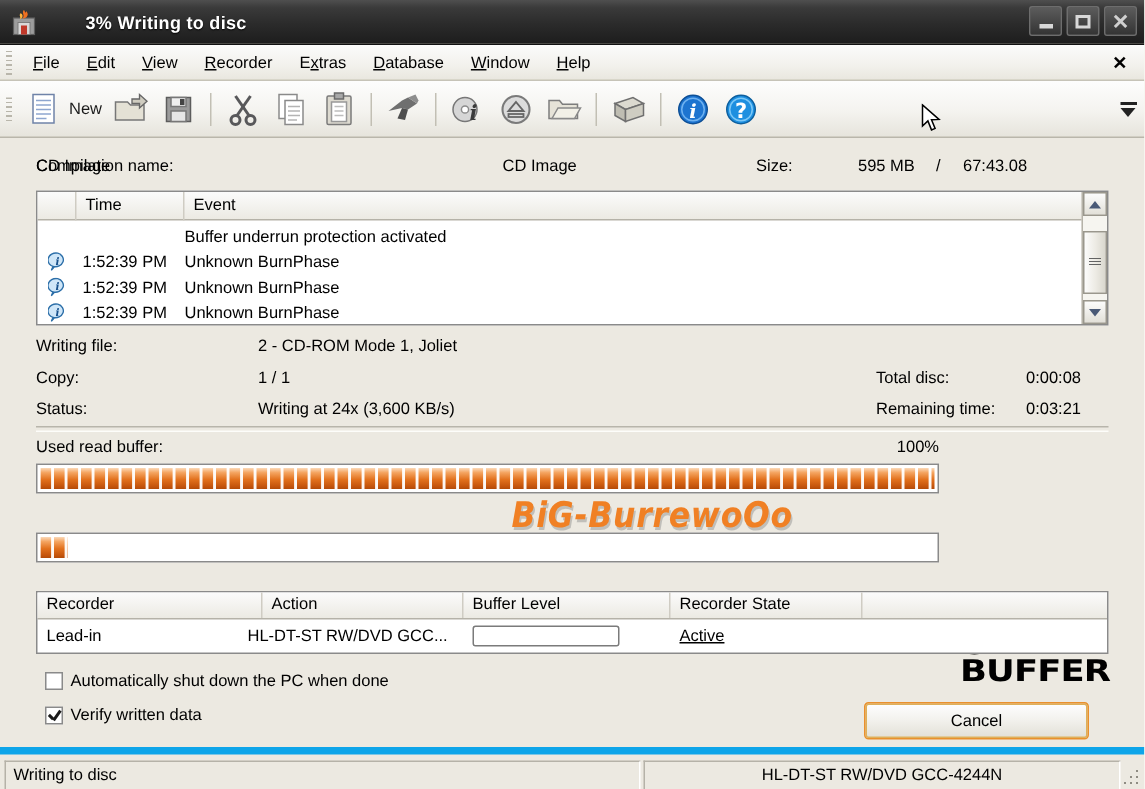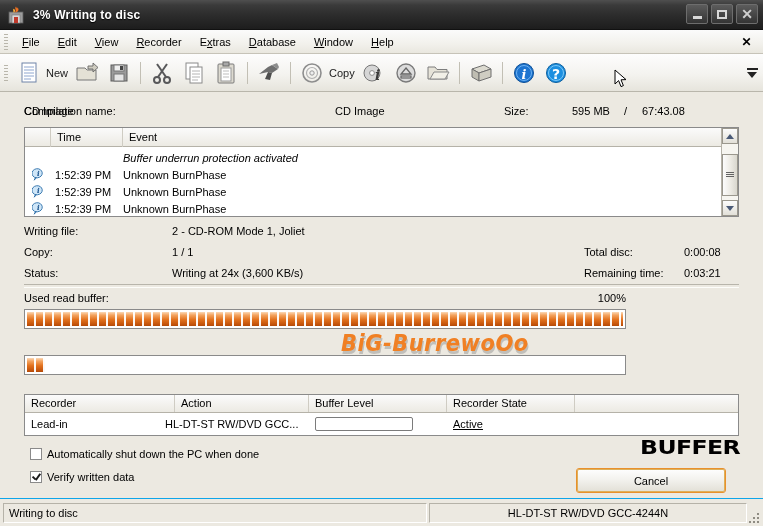--- a/index.html
+++ b/index.html
@@ -24,20 +24,21 @@
   
   .titlebar {
     position: absolute;
     left: 0; top: 0;
     width: 763px; height: 30px;
     background: linear-gradient(to bottom, #4f4f4f 0%, #3a3a3a 18%, #2b2b2b 55%, #1d1d1d 100%);
     border-bottom: 1px solid #111;
     box-sizing: border-box;
     display: flex;
     align-items: center;
+    gap: 24px;
   }
   .title-icon {
     width: 18px; height: 18px;
     margin-left: 7px;
     margin-right: 8px;
     position: relative;
     flex: 0 0 auto;
   }
   .title-text {
     color: #ffffff;
@@ -436,21 +437,21 @@
     cursor: default;
     font-family: "Liberation Sans", sans-serif;
   }
 
   
   .statusbar {
     position: absolute;
     left: 0; top: 498px;
     width: 763px; height: 28px;
     background: #ece9e1;
-    border-top: 1px solid #0ea5e9;
+    border-top: 5px solid #0ea5e9;
     box-sizing: border-box;
   }
   .sb-panel1 {
     position: absolute;
     left: 3px; top: 4px;
     width: 424px; height: 20px;
     border: 1px solid #b5b2a8;
     border-right-color: #fff;
     border-bottom-color: #fff;
     box-sizing: border-box;
@@ -618,30 +619,20 @@
           <path d="M3 14 L12 7 L16 5 L22 9 L16 13 L12 12 Z" fill="#6f6f6f"></path>
           <path d="M12 12 L16 13 L14 20 L9 19 Z" fill="#4e4e4e"></path>
           <path d="M16 5 L21 3 L23 7 L22 9 Z" fill="#8d8d8d"></path>
         </svg>
       </span>
     </div>
 
     <span class="tb-sep"></span>
 
 
-    <div class="tb-item">
-      <span>
-        <svg class="tb-ico" viewBox="0 0 26 26">
-          <circle cx="13" cy="13" r="9" fill="none" stroke="#8d8d8d" stroke-width="1.6"></circle>
-          <circle cx="13" cy="13" r="5.5" fill="none" stroke="#b0b0b0" stroke-width="1.2"></circle>
-          <circle cx="13" cy="13" r="2.2" fill="#eee" stroke="#999"></circle>
-        </svg>
-      </span>
-      <span class="tb-label">Copy</span>
-    </div>
 
     <div class="tb-item">
       <span>
         <svg class="tb-ico" viewBox="0 0 26 26">
           <circle cx="11" cy="13" r="8" fill="#d6d6d6" stroke="#777"></circle>
           <circle cx="11" cy="13" r="2.4" fill="#fff" stroke="#8c8c8c"></circle>
           <text x="14" y="20" font-size="14" font-family="DejaVu Serif, serif" font-style="italic" font-weight="bold" fill="#3b3b3b">i</text>
         </svg>
       </span>
     </div>
@@ -723,21 +714,21 @@
     </div>
     <span class="abs" style="left:335px; top:13px; font-size:11px;">CD Image</span>
 
     <div class="eventbox">
       <div class="ev-header">
         <div class="ev-h-cell" style="width:26px;"></div>
         <div class="ev-h-cell" style="width:72px;">Time</div>
         <div class="ev-h-cell" style="flex:1;">Event</div>
       </div>
       <div class="ev-rows">
-        <div class="ev-row" style="margin-top:2px;font-style:italic;">
+        <div class="ev-row" style="margin-top:2px;">
           <span class="ev-icocell"></span>
           <span class="ev-time"></span>
           <span class="ev-text">Buffer underrun protection activated</span>
         </div>
         <div class="ev-row">
           <span class="ev-icocell">
             <svg class="infoico" viewBox="0 0 13 13">
               <path d="M6.5 0.8 A5.3 4.6 0 1 1 3.4 9.6 L2.2 12.2 L4.2 9.9 A5.3 4.6 0 0 1 6.5 0.8Z" fill="#cfe6f8" stroke="#2b6ea8" stroke-width="0.9"></path>
               <text x="6.3" y="8.4" text-anchor="middle" font-size="7" font-family="DejaVu Serif, serif" font-style="italic" font-weight="bold" fill="#17508c">i</text>
             </svg>

